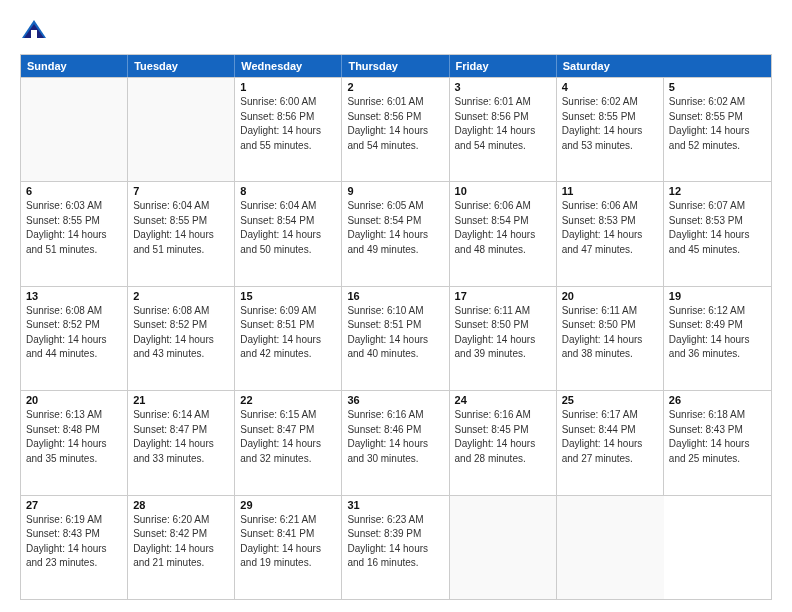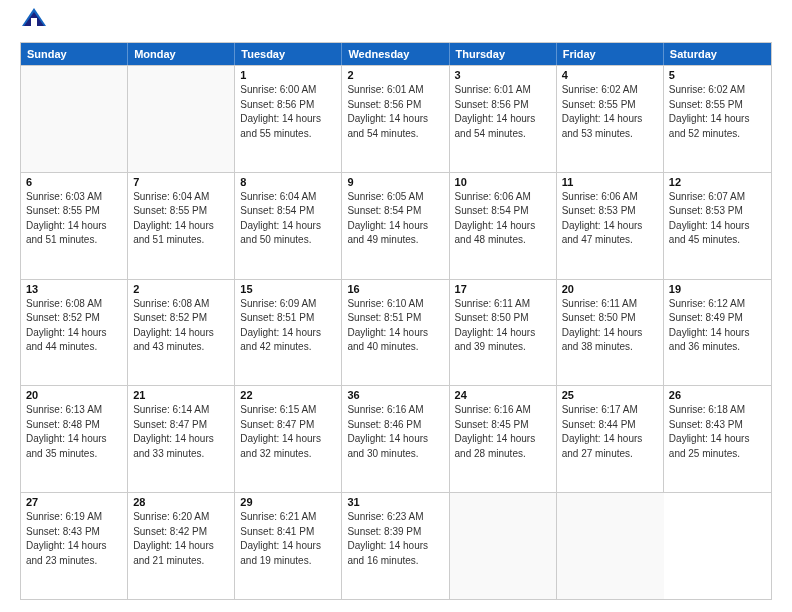--- a/index.html
+++ b/index.html
@@ -6,21 +6,21 @@
     body {
       font-family: Arial, sans-serif;
       background: #fff;
       width: 792px;
       height: 612px;
       overflow: hidden;
     }
     .page {
       width: 792px;
       height: 612px;
-      padding: 4px 20px 12px 20px;
+      padding: 16px 20px 12px 20px;
       display: flex;
       flex-direction: column;
     }
     .header {
       display: flex;
       justify-content: space-between;
       align-items: flex-start;
       margin-bottom: 10px;
     }
     .logo {
@@ -121,21 +121,20 @@
     </div>
     <div class="title-block">
       <div class="month-title"></div>
       <div class="location"></div>
     </div>
   </div>
 
   <div class="calendar">
     <div class="cal-header" id="cal-header">
         <div class="cal-header-cell">Sunday</div>
-        <div class="cal-header-cell">Monday</div>
         <div class="cal-header-cell">Tuesday</div>
         <div class="cal-header-cell">Wednesday</div>
         <div class="cal-header-cell">Thursday</div>
         <div class="cal-header-cell">Friday</div>
         <div class="cal-header-cell">Saturday</div>
       </div>
     <div class="cal-body" id="cal-body">
         <div class="cal-week">
           <div class="cal-cell empty"></div>
           <div class="cal-cell empty"></div>

